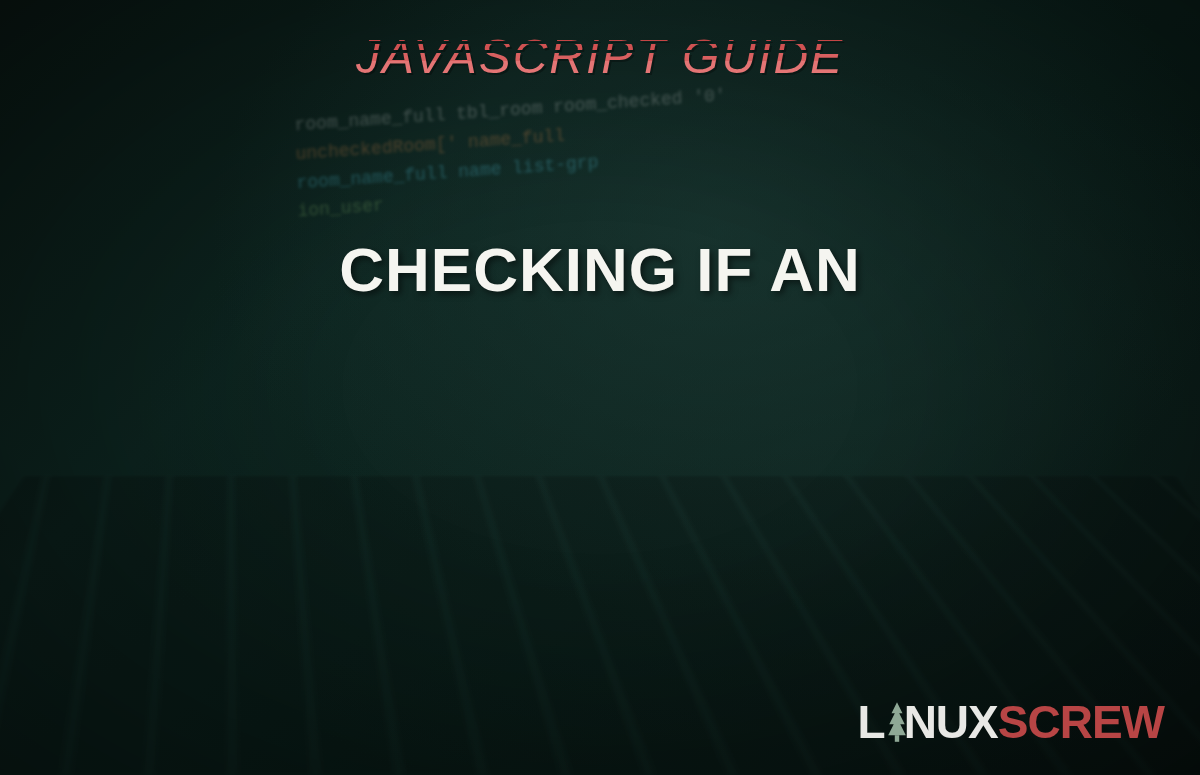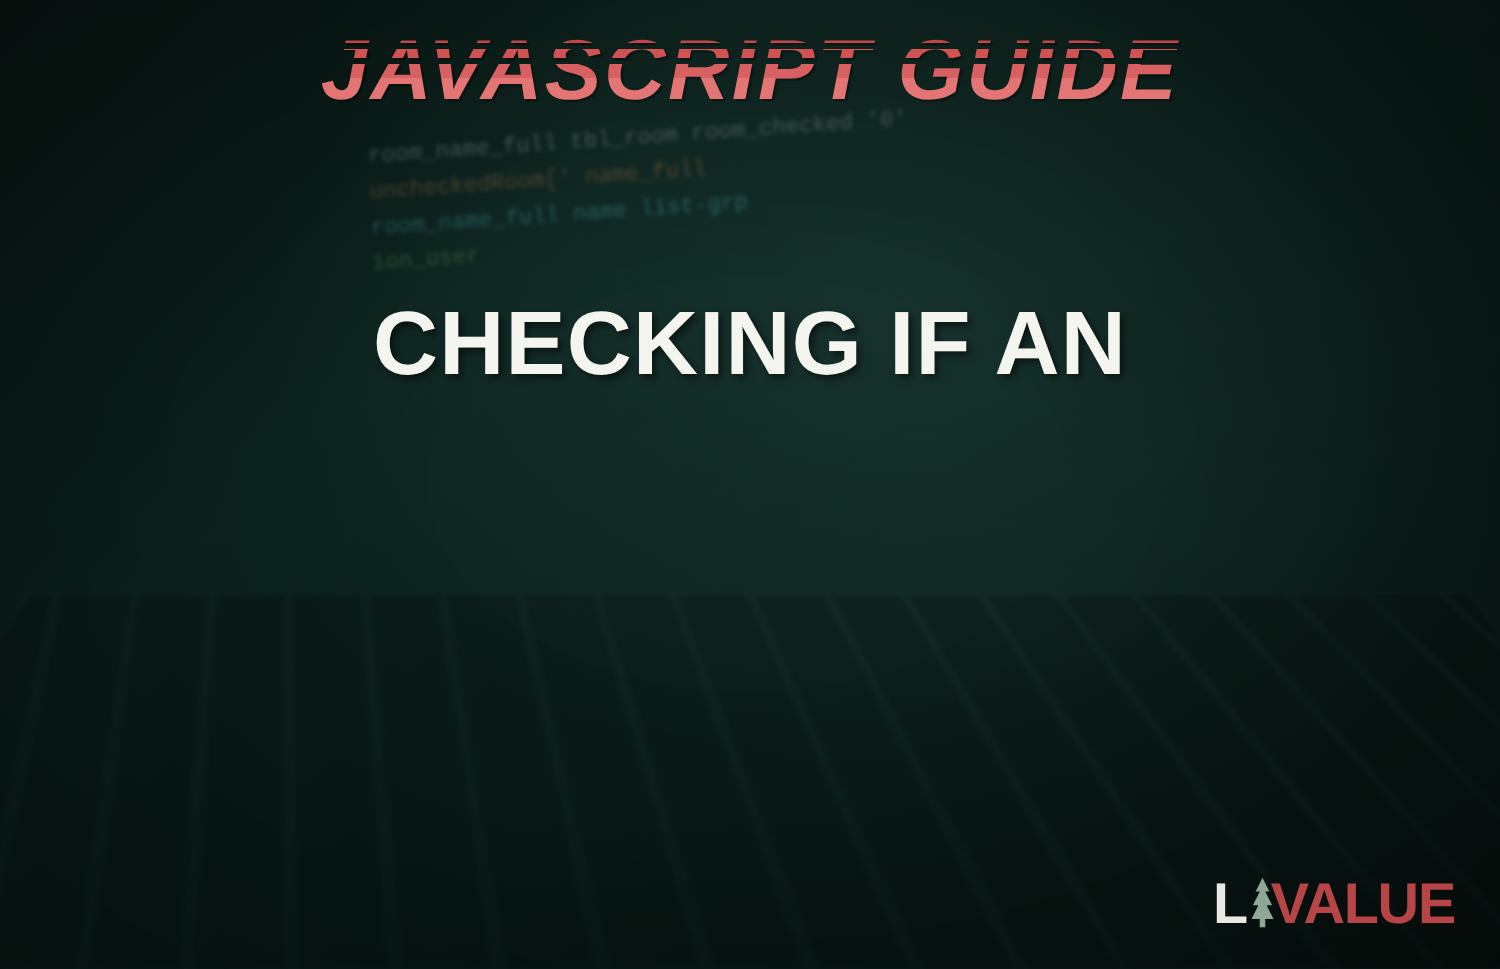--- a/index.html
+++ b/index.html
@@ -71,25 +71,25 @@
 
 .dark-vignette {
   position: absolute;
   inset: 0;
   background: radial-gradient(ellipse at center, transparent 30%, rgba(0,0,0,0.4) 100%);
   pointer-events: none;
 }
 
 .header-text {
   position: absolute;
-  top: 17px;
+  top: 29px;
   left: 50%;
   transform: translateX(-50%);
-  font-size: 68px;
-  font-weight: 700;
+  font-size: 48px;
+  font-weight: 400;
   font-style: italic;
   letter-spacing: 2px;
   white-space: nowrap;
   display: inline-block;
   font-family: 'Arial Black', Arial, sans-serif;
   color: transparent;
 }
 
 .header-text::before {
   content: attr(data-text);
@@ -121,21 +121,21 @@
   filter: drop-shadow(2px 2px 0 rgba(0,0,0,0.3));
 }
 
 .main-title {
   position: absolute;
   top: 240px;
   left: 50%;
   transform: translateX(-50%);
   text-align: center;
   color: #f5f5f0;
-  font-size: 72px;
+  font-size: 62px;
   font-weight: 900;
   line-height: 0.98;
   letter-spacing: 1px;
   font-family: 'Arial Black', 'Impact', Arial, sans-serif;
   text-shadow: 3px 3px 6px rgba(0,0,0,0.5);
   white-space: nowrap;
   text-transform: uppercase;
 }
 
 .main-title .line {
@@ -208,14 +208,15 @@
 </div>
 
 <div class="logo">
   <span class="logo-linux">L</span>
   <span class="logo-tree">
     <svg viewBox="0 0 20 40">
       <polygon points="10,2 15,12 12,12 17,22 13,22 18,32 2,32 7,22 3,22 8,12 5,12"></polygon>
       <rect x="8" y="32" width="4" height="6"></rect>
     </svg>
   </span>
-  <span class="logo-screw">VALUE</span>
+  <span class="logo-linux">NUX</span>
+  <span class="logo-screw">SCREW</span>
 </div>
 
 </body></html>

